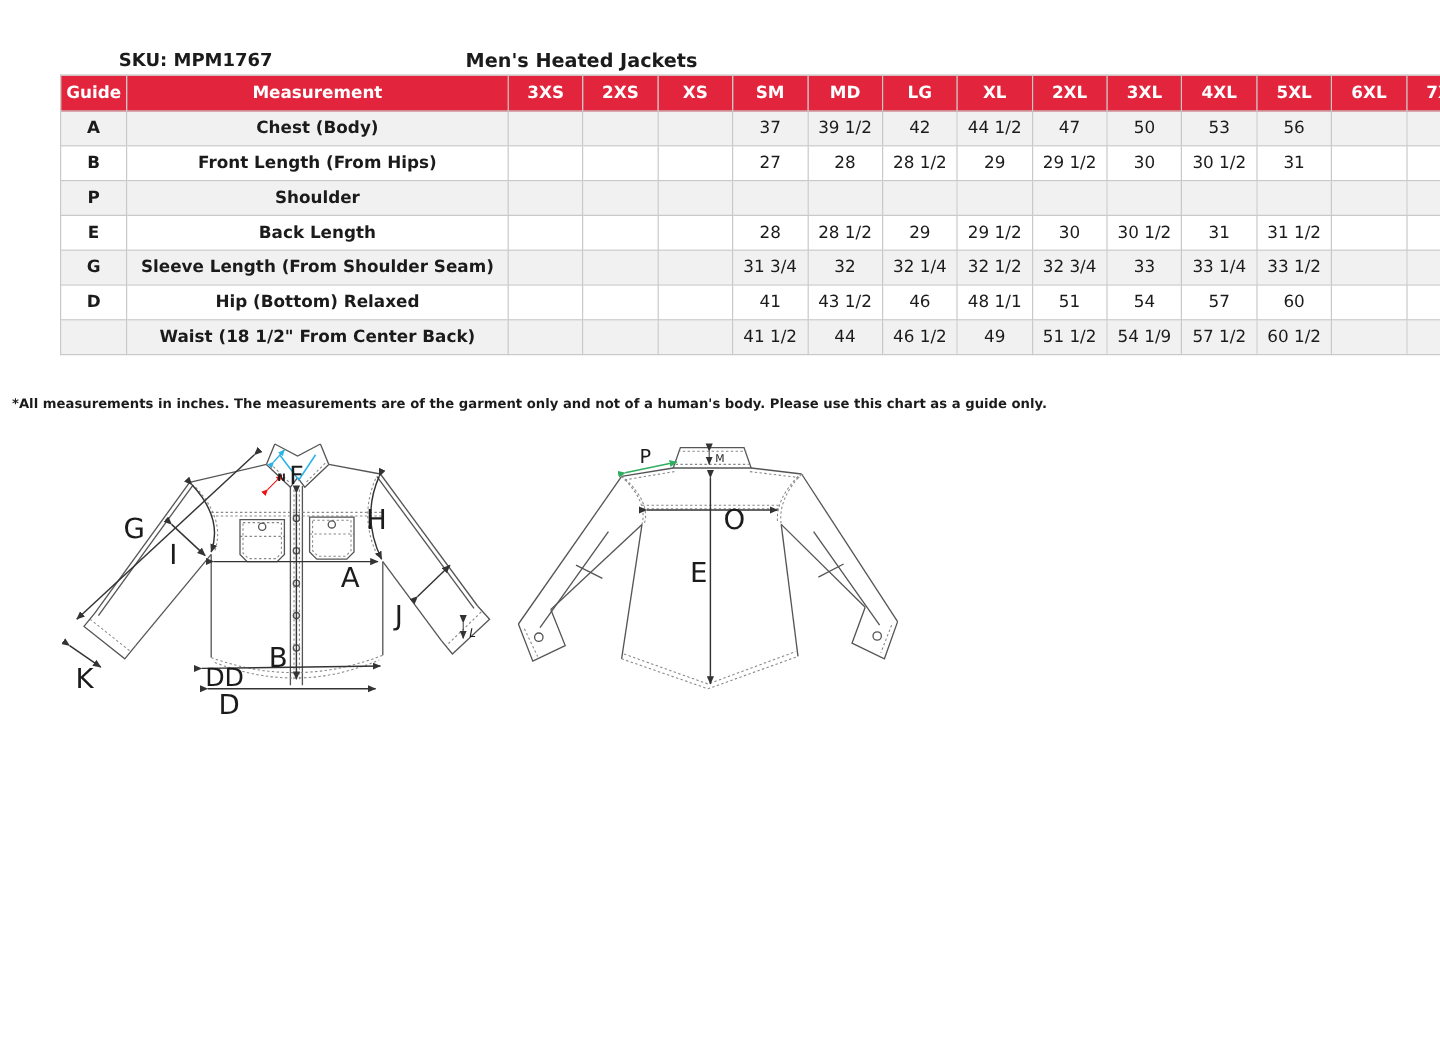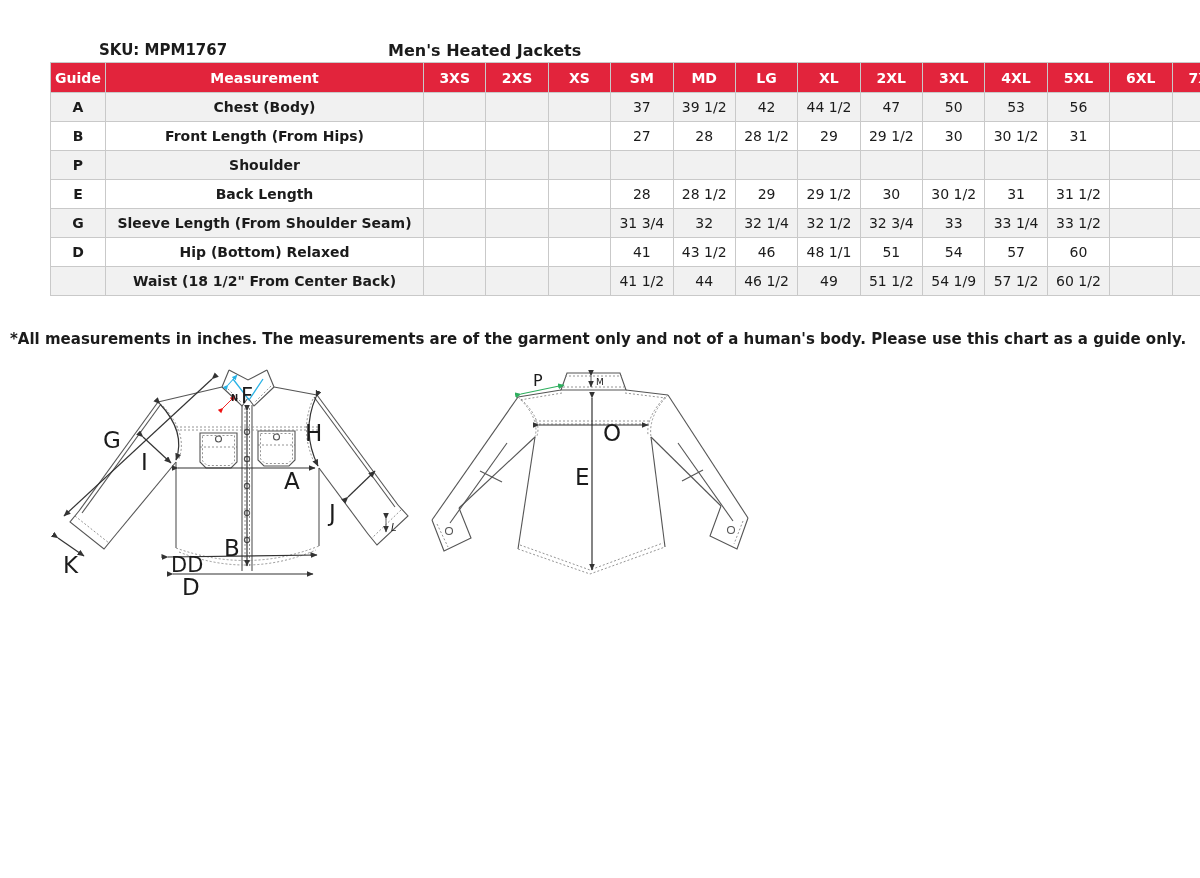--- a/index.html
+++ b/index.html
@@ -18,21 +18,21 @@
     height:29px;border:1px solid #c9c9c9;padding:0;text-align:center;
   }
   table.size-chart td{
     font-size:14px;height:28px;border:1px solid #c9c9c9;
     text-align:center;padding:0 2px;background:#ffffff;overflow:hidden;white-space:nowrap;
   }
   table.size-chart tbody tr:nth-child(odd) td{background:#f1f1f1;}
   table.size-chart td.guide, table.size-chart td.measure{font-weight:bold;}
   col.c-guide{width:55px;}
   col.c-measure{width:318px;}
-  .footnote{position:absolute;left:10px;top:330px;font-size:15px;font-weight:bold;white-space:nowrap;}
+  .footnote{position:absolute;left:10px;top:330px;font-size:11px;font-weight:bold;white-space:nowrap;}
   svg.diagram{position:absolute;left:0;top:362px;}
   .lbl{font-family:"DejaVu Sans","Liberation Sans",sans-serif;fill:#1b1b1b;}
 </style>
 </head>
 <body>
 
 <div class="sku">SKU: MPM1767</div>
 <div class="title">Men's Heated Jackets</div>
 
 <table class="size-chart">

